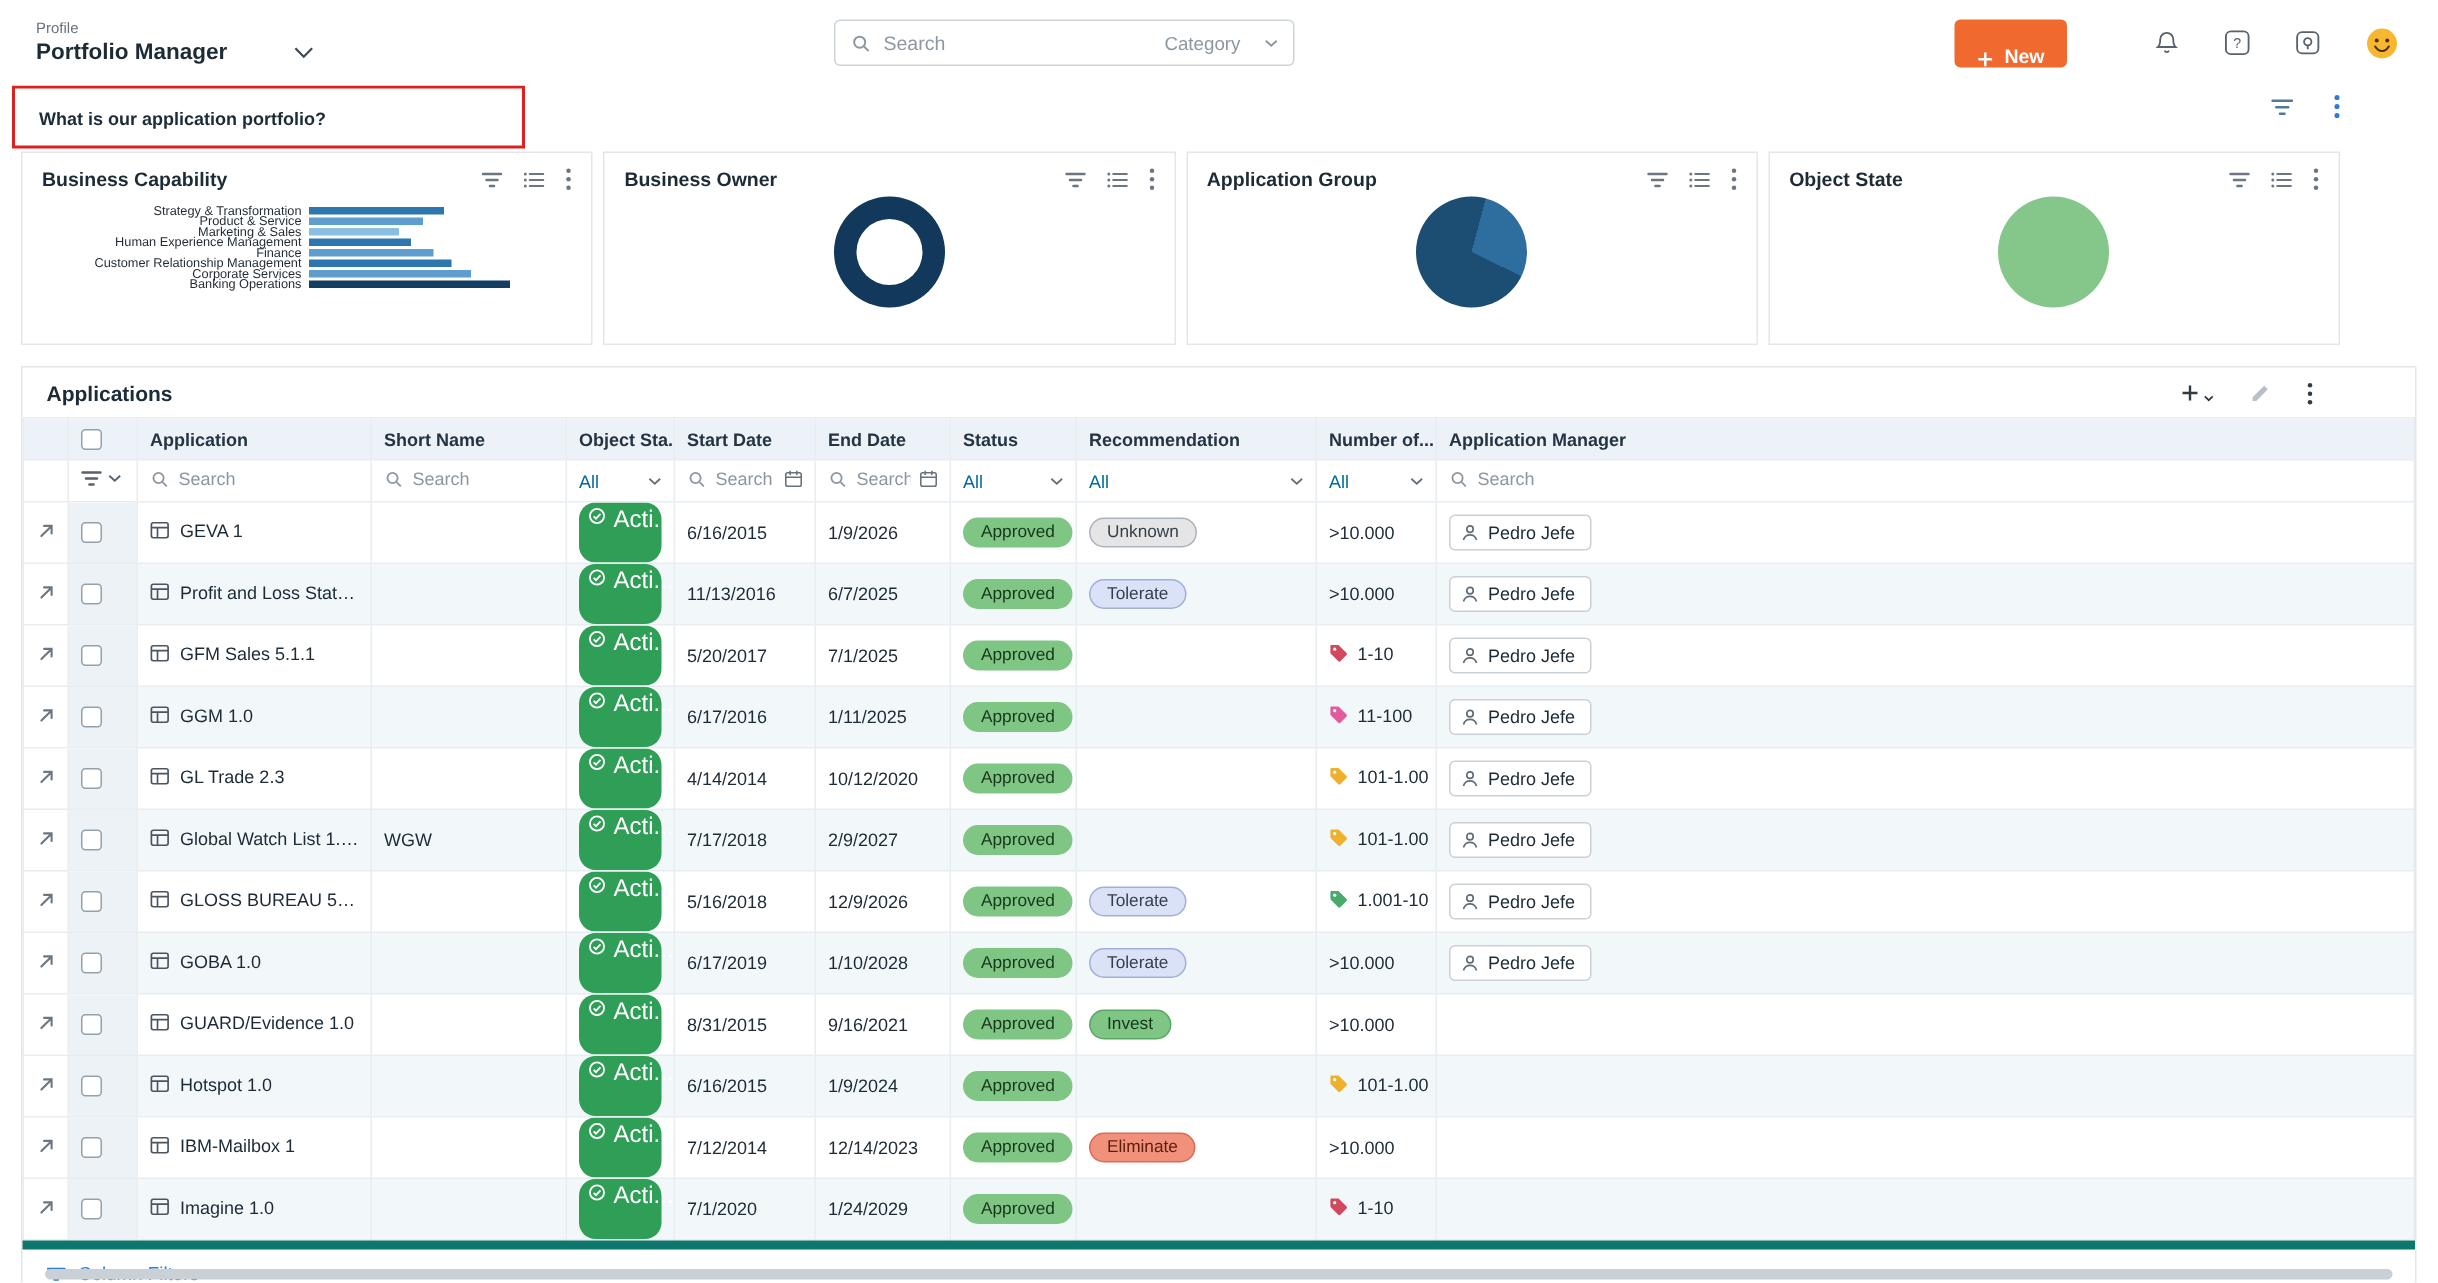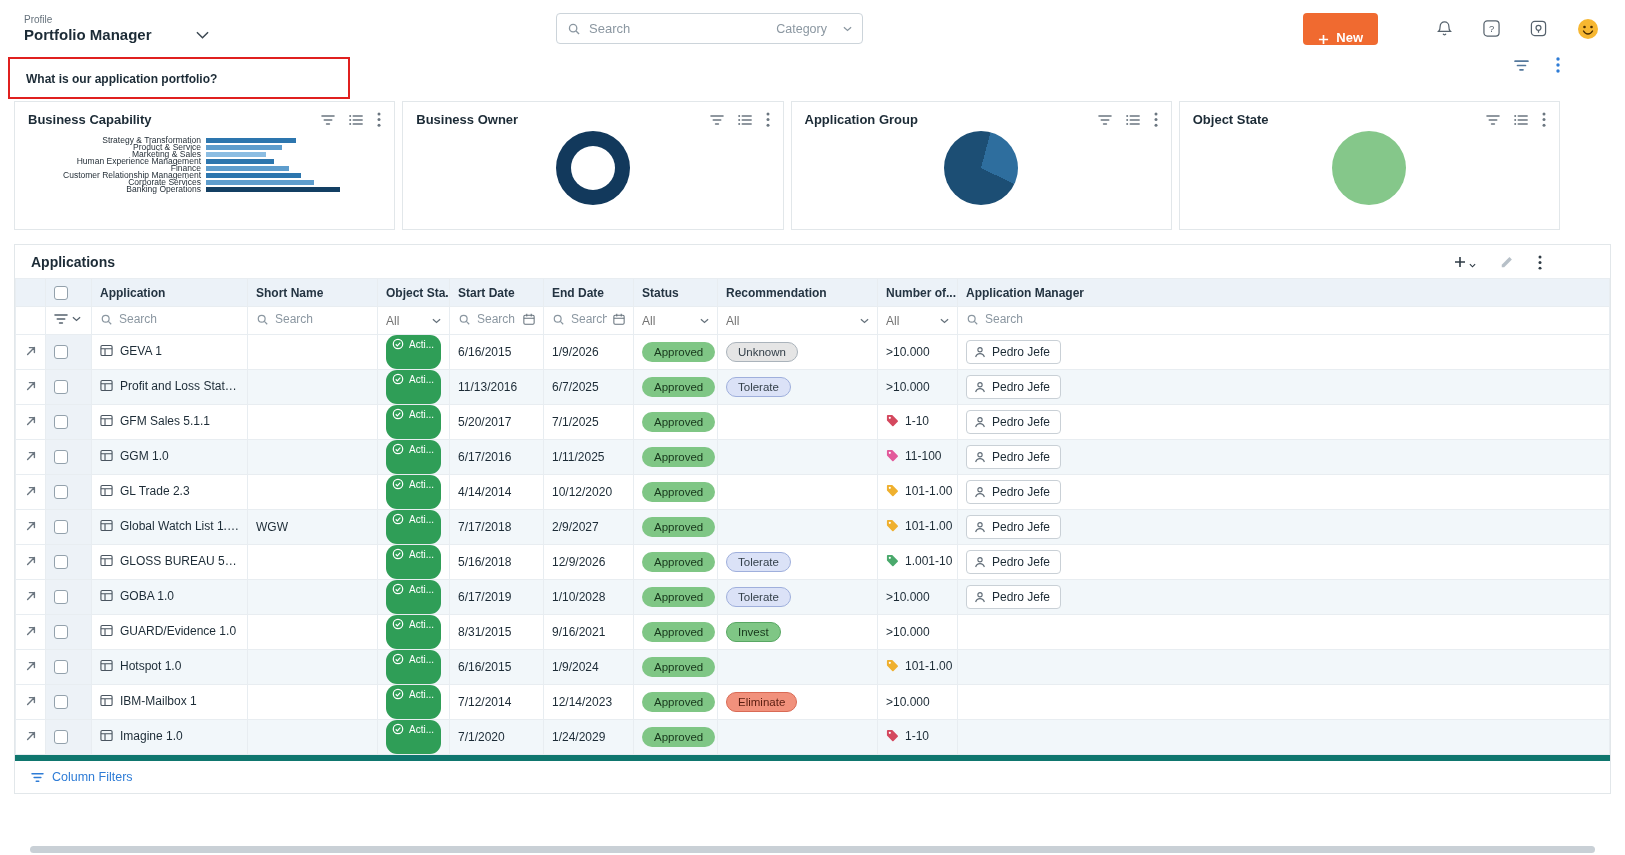--- a/index.html
+++ b/index.html
@@ -16,21 +16,21 @@
 .chev{margin-left:44px;color:#3c4852}
 .searchbar{position:absolute;left:556px;top:13px;width:307px;height:31px;border:1px solid #ccd4da;border-radius:4px;display:flex;align-items:center;padding:0 10px;color:#8b97a1;background:#fff}
 .searchbar .ph{margin-left:8px;flex:1;font-size:13px}
 .cat{display:inline-flex;align-items:center;gap:16px;font-size:12.5px;color:#8b97a1;cursor:pointer}
 .top-right{margin-left:auto;display:flex;align-items:center;gap:30px;color:#56626d}
 .new-btn{display:inline-flex;align-items:flex-end;gap:7px;background:#f06a30;border:none;color:#fff;font-family:inherit;font-size:13px;font-weight:bold;height:32px;padding:0 15px;border-radius:4px;cursor:pointer;margin-right:28px}
 .tbi{cursor:pointer}
 .avatar{display:inline-flex;cursor:pointer}
 
 
-.toolbar-row{display:flex;justify-content:space-between;align-items:flex-start;padding:0 65px 0 8px}
+.toolbar-row{display:flex;justify-content:space-between;align-items:flex-end;padding:0 65px 0 8px}
 .annotation-box{border:2px solid #e0201f;padding:13px 16px 11px;background:#fff;min-width:342px}
 .question{font-size:12px;font-weight:bold;color:#1c2b36}
 .tabs{display:flex;align-items:center;gap:14px;margin-top:9px}
 .tab{font-family:inherit;font-size:13px;font-weight:bold;color:#1c2b36;background:none;border:1px solid transparent;padding:7px 15px;cursor:pointer}
 .tab.active{border-color:#ccd4da;border-radius:4px;background:#fff;color:#2e7cd6}
 .view-actions{display:flex;align-items:center;gap:27px;padding-bottom:20px}
 .va-funnel{color:#54789c;cursor:pointer}
 .va-kebab{color:#2e7cd6;cursor:pointer}
 
 
@@ -64,34 +64,34 @@
 tbody td{height:35px}
 tbody tr.alt td{background:#f2f7fa}
 tr.row td.c-expand{background:#fff}
 tr.row td.c-check{background:#edf2f7}
 td.c-expand,th.c-expand{padding:0 0 0 9px}
 .checkbox{display:inline-block;width:14px;height:14px;border:1.5px solid #93a1ac;border-radius:3px;background:#fff;vertical-align:middle;cursor:pointer}
 .expand{color:#6b7680;cursor:pointer}
 .appcell{display:inline-flex;align-items:center;gap:7px;max-width:100%}
 .gridic{color:#4a5560}
 .appname{overflow:hidden;text-overflow:ellipsis;cursor:pointer}
-.badge-active{display:inline-flex;align-items:center;gap:5px;background:#2f9e57;color:#fff;border-radius:11px;padding:3px 9px 19px 6px;font-size:10px;max-width:100%}
+.badge-active{display:inline-flex;align-items:flex-start;gap:5px;background:#2f9e57;color:#fff;border-radius:11px;padding:3px 9px 19px 6px;font-size:16px;max-width:100%}
 .badge-approved{display:inline-block;background:#7fc685;color:#17361b;border-radius:11px;padding:4px 12px;font-size:11.5px}
 .pill{display:inline-block;border-radius:11px;padding:3px 11px;font-size:11.5px;border:1px solid transparent;color:#333f49}
 .pill-unknown{background:#e5e5e5;border-color:#aab3bb}
 .pill-tolerate{background:#dbe2f7;border-color:#9fafdc}
 .pill-invest{background:#7fc685;border-color:#58a763;color:#17361b}
 .pill-eliminate{background:#f1917c;border-color:#d96a55;color:#5a1d10}
 .numcell{display:inline-flex;align-items:center;gap:6px}
 .chip{display:inline-flex;align-items:center;gap:6px;border:1px solid #c9d0d6;border-radius:4px;padding:4px 10px 4px 7px;background:#fff;color:#1c2b36;cursor:pointer}
 .chip .icn{color:#5f6b76}
 .searchfield{display:inline-flex;align-items:center;gap:6px;color:#8b97a1;width:100%;cursor:text}
 .searchfield .ph{flex:1;overflow:hidden}
 .searchfield .cal{color:#66727c;cursor:pointer}
-.selectfield{display:inline-flex;align-items:center;justify-content:space-between;width:100%;color:#737373;cursor:pointer}
+.selectfield{display:inline-flex;align-items:center;justify-content:space-between;width:100%;color:#0369a1;cursor:pointer}
 .selectfield .caret{color:#66727c}
 .sortbtn{display:inline-flex;align-items:center;gap:4px;color:#56626d;cursor:pointer}
 .panel-foot{border-top:6px solid #0f766e;padding:9px 16px;display:flex;align-items:center;gap:8px;color:#2e7cd6;font-size:12.5px}
 .panel-foot .link{cursor:pointer}
 
 .hscroll{position:absolute;left:30px;right:30px;bottom:2px;height:7px}
 .hthumb{width:100%;height:100%;background:#c9d0d6;border-radius:4px}
 </style>
 </head>
 <body>

